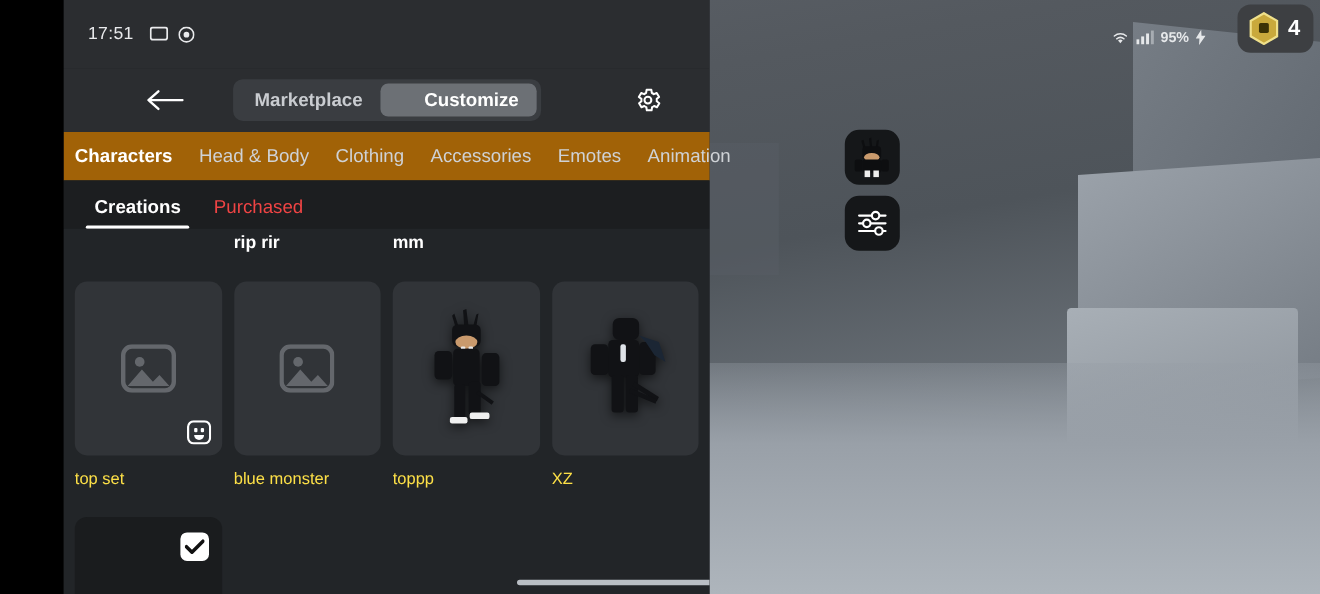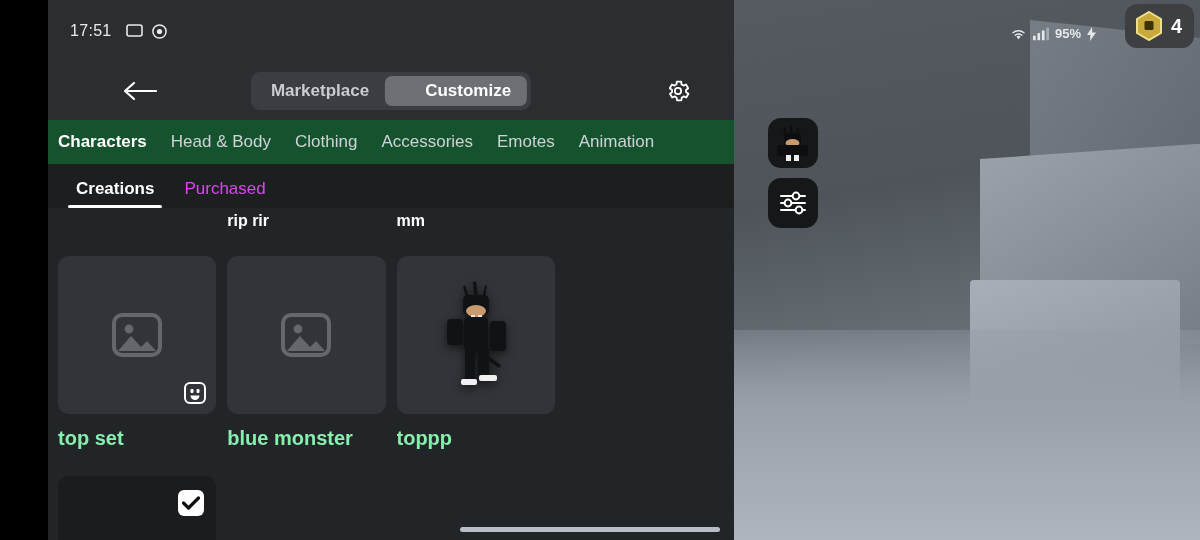--- a/index.html
+++ b/index.html
@@ -131,22 +131,22 @@
 
   
   .left-bar {
     position: absolute; left: 0; top: 0;
     width: 58px; height: 540px;
     background: #000;
   }
 
   
   .panel {
-    position: absolute; left: 48px; top: 0;
-    width: 686px; height: 540px;
+    position: absolute; left: 58px; top: 0;
+    width: 587px; height: 540px;
     background: #1f2124;
     display: flex; flex-direction: column;
   }
 
   .statusbar {
     height: 62px; flex: 0 0 62px;
     display: flex; align-items: center;
     padding: 0 22px;
     color: #e9eaec;
     font-size: 16px;
@@ -189,37 +189,37 @@
     position: absolute; right: 36px;
     width: 40px; height: 40px;
     display:flex;align-items:center;justify-content:center;
   }
 
   .cat-tabs {
     height: 44px; flex: 0 0 44px;
     display: flex; align-items: center;
     gap: 24px;
     padding: 0 10px 0 10px;
-    background: #14532d;
+    background: #a16207;
     font-size: 17px;
   }
   .cat-tab { color: #cfd2d6; white-space: nowrap; }
   .cat-tab.active { color: #fff; font-weight: bold; }
 
   .sub-tabs {
     height: 44px; flex: 0 0 44px;
     display: flex; align-items: flex-end;
     gap: 14px;
     padding: 0 20px;
     background: #1c1e20;
   }
   .sub-tab {
     position: relative;
     font-size: 17px;
-    color: #d946ef;
+    color: #ef4444;
     padding: 0 8px 9px 8px;
   }
   .sub-tab.active { color: #fff; font-weight: bold; }
   .sub-tab.active::after {
     content:""; position: absolute;
     left: 0; right: 0; bottom: 0; height: 3px;
     background:#fff; border-radius: 2px;
   }
 
   .grid-area {
@@ -253,22 +253,22 @@
     display:flex; align-items:center; justify-content:center;
   }
   .thumb.sel { background:#1a1c1e; }
   .ph-icon { opacity: .85; }
   .badge-face {
     position: absolute; right: 10px; bottom: 10px;
     width: 22px; height: 22px;
   }
   .card-label {
     margin-top: 13px;
-    font-size: 20px; font-weight: bold;
-    color: #86efac;
+    font-size: 15px; font-weight: normal;
+    color: #fde047;
     white-space: nowrap; overflow: hidden; text-overflow: ellipsis;
   }
   .avatar-thumb {
     width: 82px; height: 120px;
     filter: drop-shadow(0 3px 5px rgba(0,0,0,.6));
   }
   .checkbox-mark {
     position: absolute; right: 12px; top: 14px;
     width: 26px; height: 26px;
     background:#fff; border-radius: 6px;
@@ -484,20 +484,39 @@
                 <rect x="43" y="72" width="11" height="30" rx="3"></rect>
                 <path d="M52 80l14 10-2 3-14-10z"></path>
               </g>
               <rect x="44" y="100" width="18" height="6" rx="2" fill="#f0f0f0"></rect>
               <rect x="26" y="104" width="16" height="6" rx="2" fill="#f0f0f0"></rect>
             </svg>
           </div>
           <div class="card-label">toppp</div>
         </div>
 
+        <div class="card-cell">
+          <div class="thumb">
+            <svg class="avatar-thumb" viewBox="0 0 82 120">
+              <g fill="#111215">
+                <rect x="30" y="14" width="24" height="20" rx="6"></rect>
+                <rect x="26" y="34" width="28" height="34" rx="4"></rect>
+                <rect x="10" y="38" width="16" height="28" rx="4"></rect>
+                <rect x="54" y="36" width="15" height="30" rx="4"></rect>
+                <rect x="29" y="66" width="11" height="34" rx="3"></rect>
+                <rect x="42" y="66" width="11" height="34" rx="3"></rect>
+                <path d="M54 30l18 6 6 18-10-6-8-12z" fill="#1b2634"></path>
+                <path d="M50 72l22 14-2 4-22-14z"></path>
+                <path d="M46 78l24 10-1 4-24-10z"></path>
+              </g>
+              <rect x="37" y="38" width="5" height="16" rx="2" fill="#dfe3e8"></rect>
+            </svg>
+          </div>
+          <div class="card-label">XZ</div>
+        </div>
       </div>
 
       <div class="row2">
         <div class="card-cell">
           <div class="thumb sel">
             <div class="checkbox-mark">
               <svg width="18" height="14" viewBox="0 0 18 14">
                 <path d="M1.5 7l5 5L16.5 2" stroke="#111" stroke-width="3.2" fill="none" stroke-linecap="round" stroke-linejoin="round"></path>
               </svg>
             </div>

